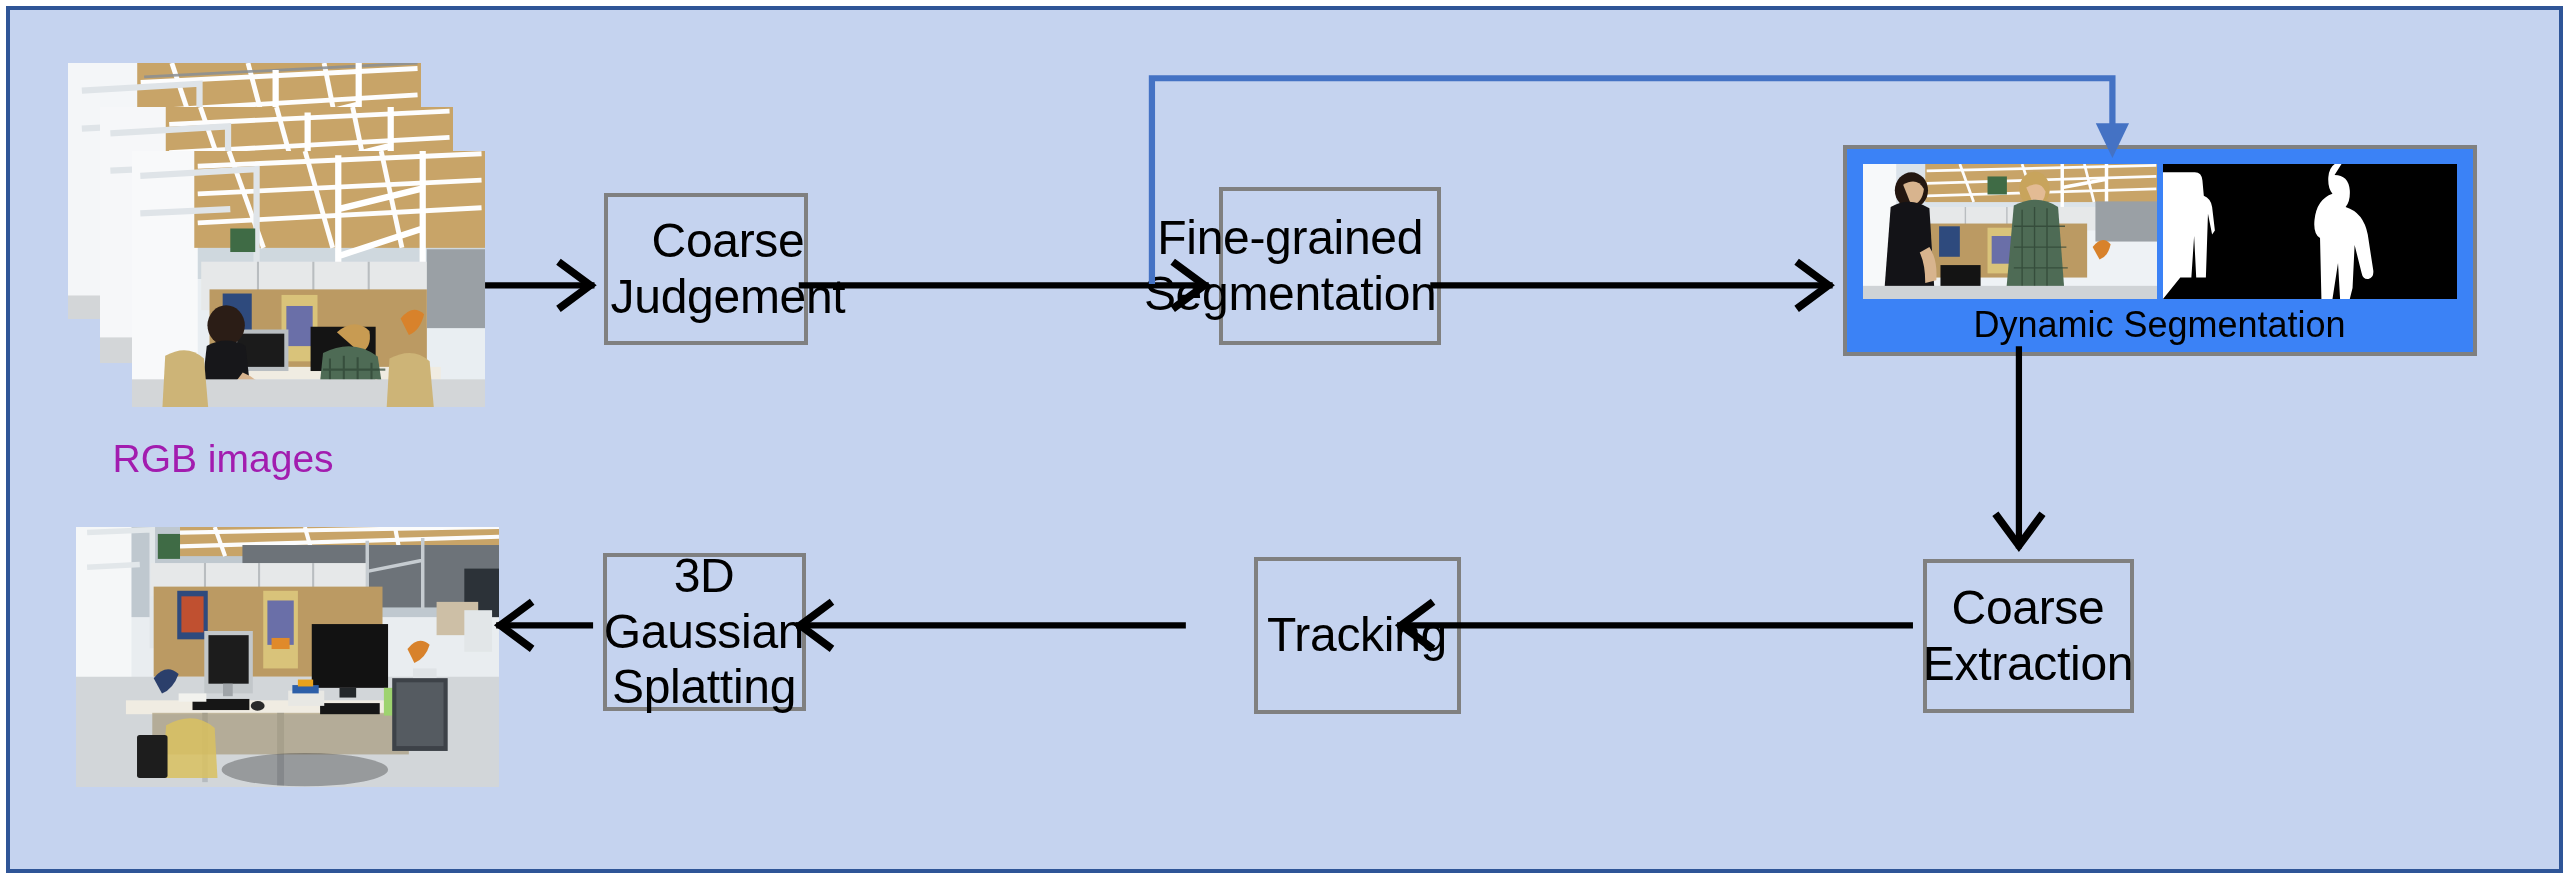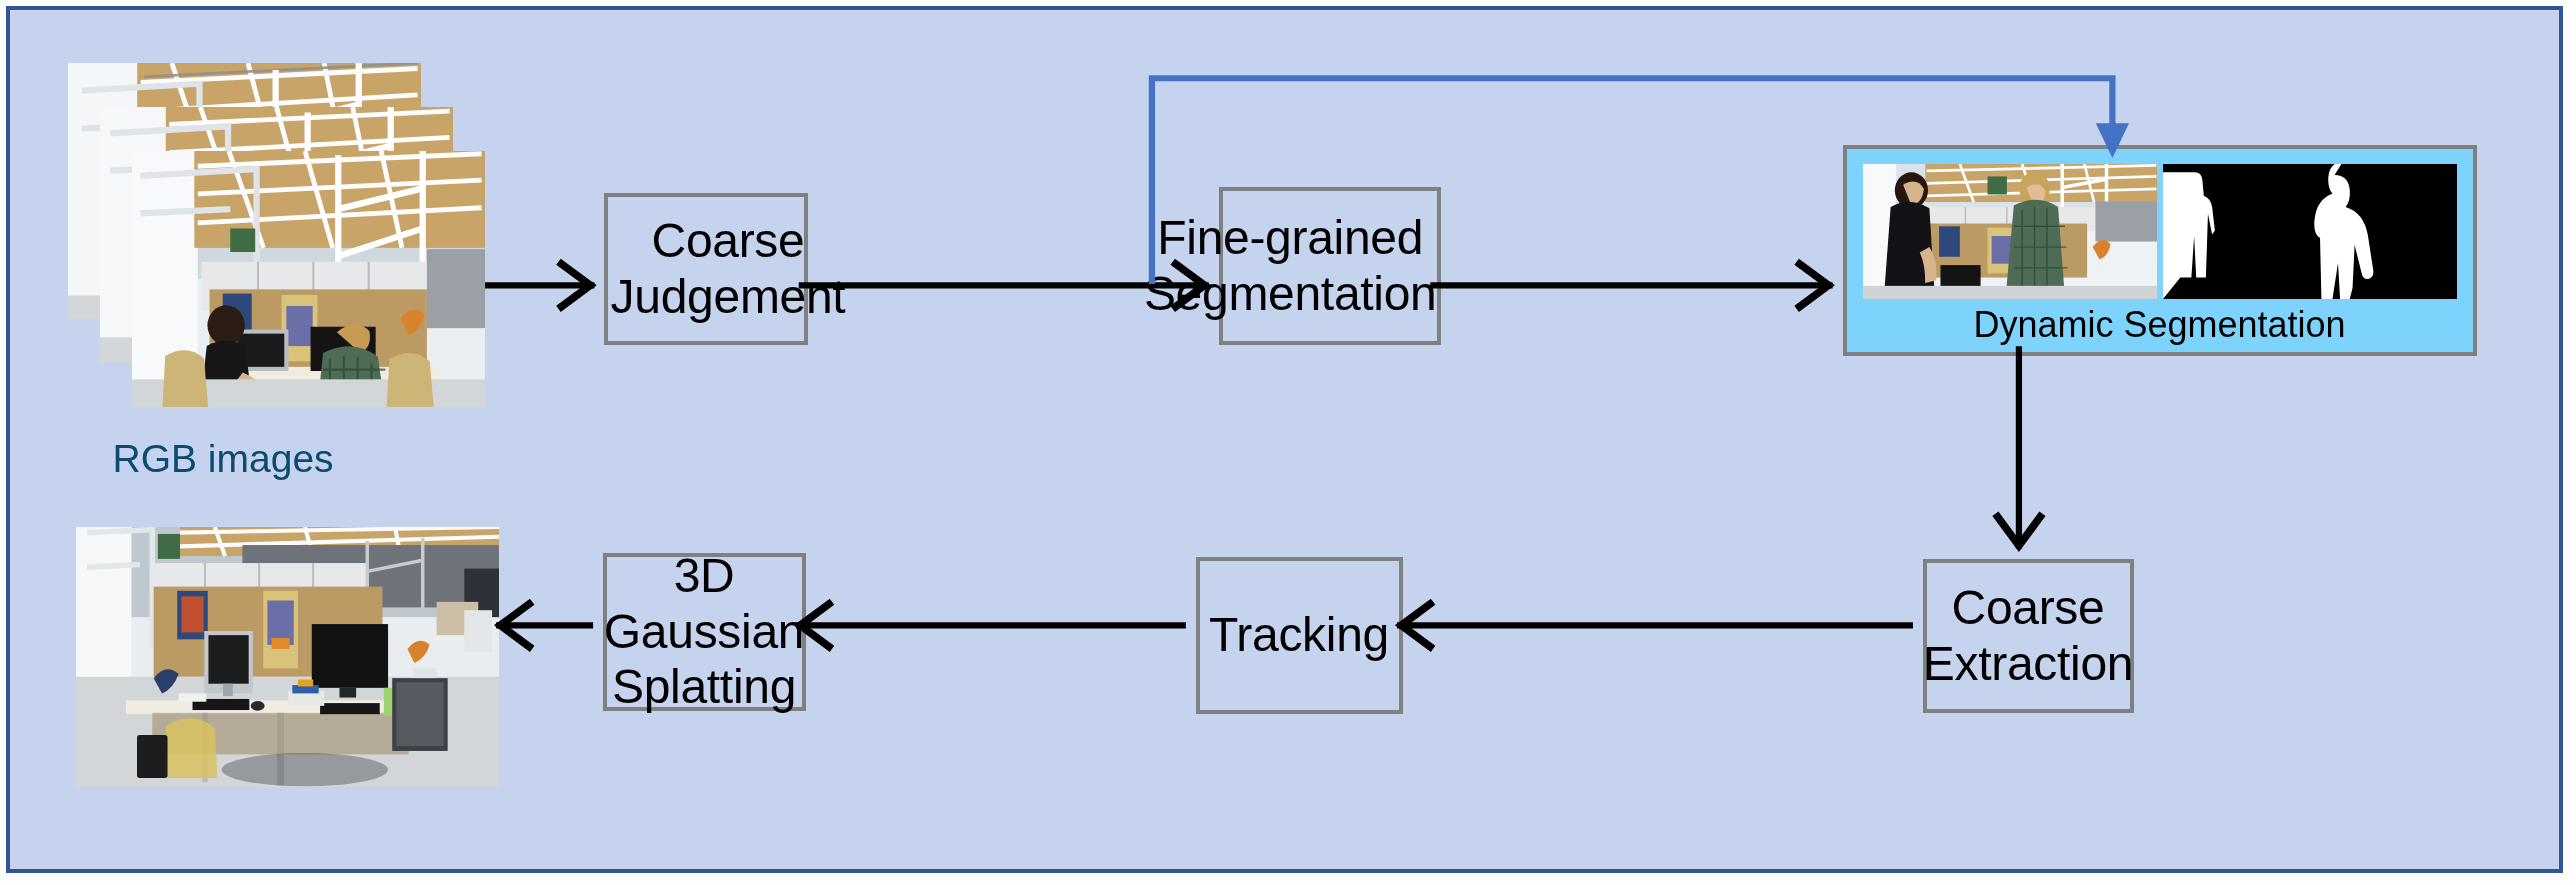--- a/index.html
+++ b/index.html
@@ -37,31 +37,31 @@
     color:#000000;
     font-size:48px;
     line-height:1.16;
     letter-spacing:-0.3px;
   }
   .pbox .lbl{display:block;white-space:pre-line;}
 
   
   .caption{
     position:absolute;
-    color:#0c4a6e;
+    color:#a21caf;
     font-size:39px;
     white-space:nowrap;
     line-height:1;
   }
 
   
   #dynseg-group{
     position:absolute;
     box-sizing:border-box;
-    background:#7dd3fc;
+    background:#3b82f6;
     border:4.8px solid #808080;
   }
   #dynseg-imgs{
     position:absolute;
     left:16.6px; top:15.2px;
     display:flex;
     gap:5.5px;
   }
   #dynseg-caption{
     position:absolute;
@@ -316,21 +316,21 @@
       </div>
 
       <div id="dynseg-caption">Dynamic Segmentation</div>
     </div>
 
     <div class="pbox" style="left:1913px;top:549px;width:211px;height:154px;">
       <span class="lbl">Coarse
 Extraction</span>
     </div>
 
-    <div class="pbox" style="left:1186px;top:547px;width:207px;height:157px;">
+    <div class="pbox" style="left:1244px;top:547px;width:207px;height:157px;">
       <span class="lbl">Tracking</span>
     </div>
 
     <div class="pbox" style="left:593px;top:543px;width:203px;height:158px;">
       <span class="lbl">3D Gaussian
 Splatting</span>
     </div>
 
     <div class="photo" style="left:66px;top:517px;width:423px;height:260px;">
       <svg viewBox="0 0 610 375" preserveAspectRatio="none">

